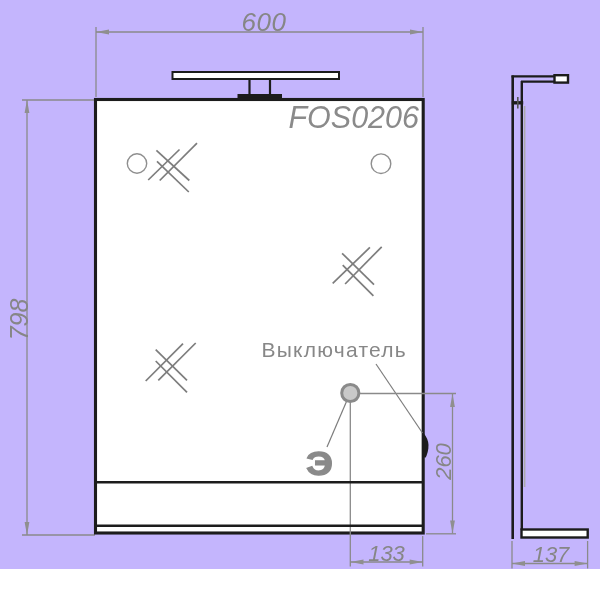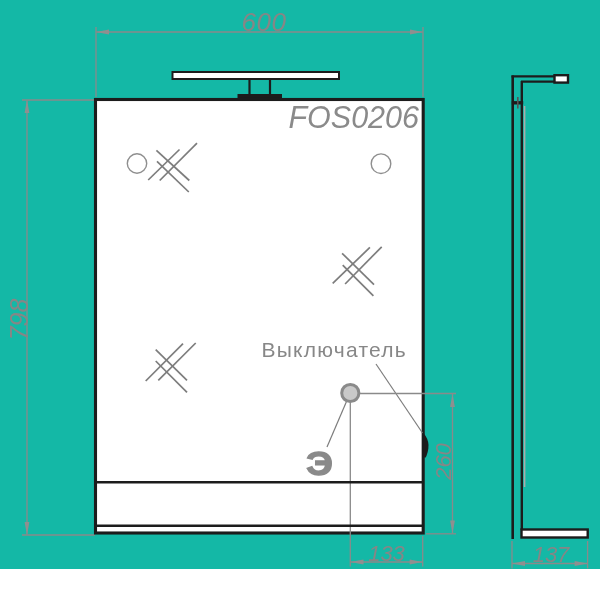--- a/index.html
+++ b/index.html
@@ -1,16 +1,16 @@
 <!DOCTYPE html>
 <html><head>
 <meta charset="utf-8">
 <style>
   html,body{margin:0;padding:0;background:#ffffff;}
-  .stage{width:600px;height:569px;position:relative;background:#14b8a6;overflow:hidden;}
+  .stage{width:600px;height:569px;position:relative;background:#c4b5fd;overflow:hidden;}
   svg{position:absolute;left:0;top:0;}
   text{font-family:"Liberation Sans", sans-serif;}
 </style>
 </head>
 <body>
 <div class="stage">
 <svg width="600" height="593" viewBox="0 0 600 593">
 
 <g stroke="#8a8a8a" stroke-width="1.3" fill="none">
   <line x1="96" y1="27" x2="96" y2="97"></line>

